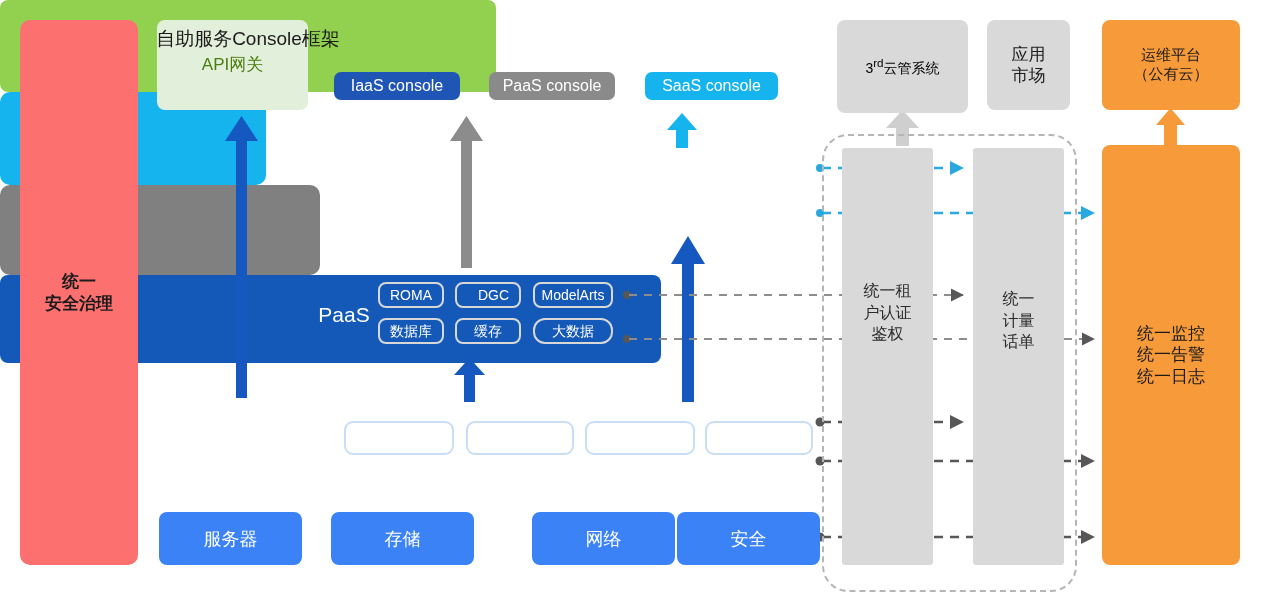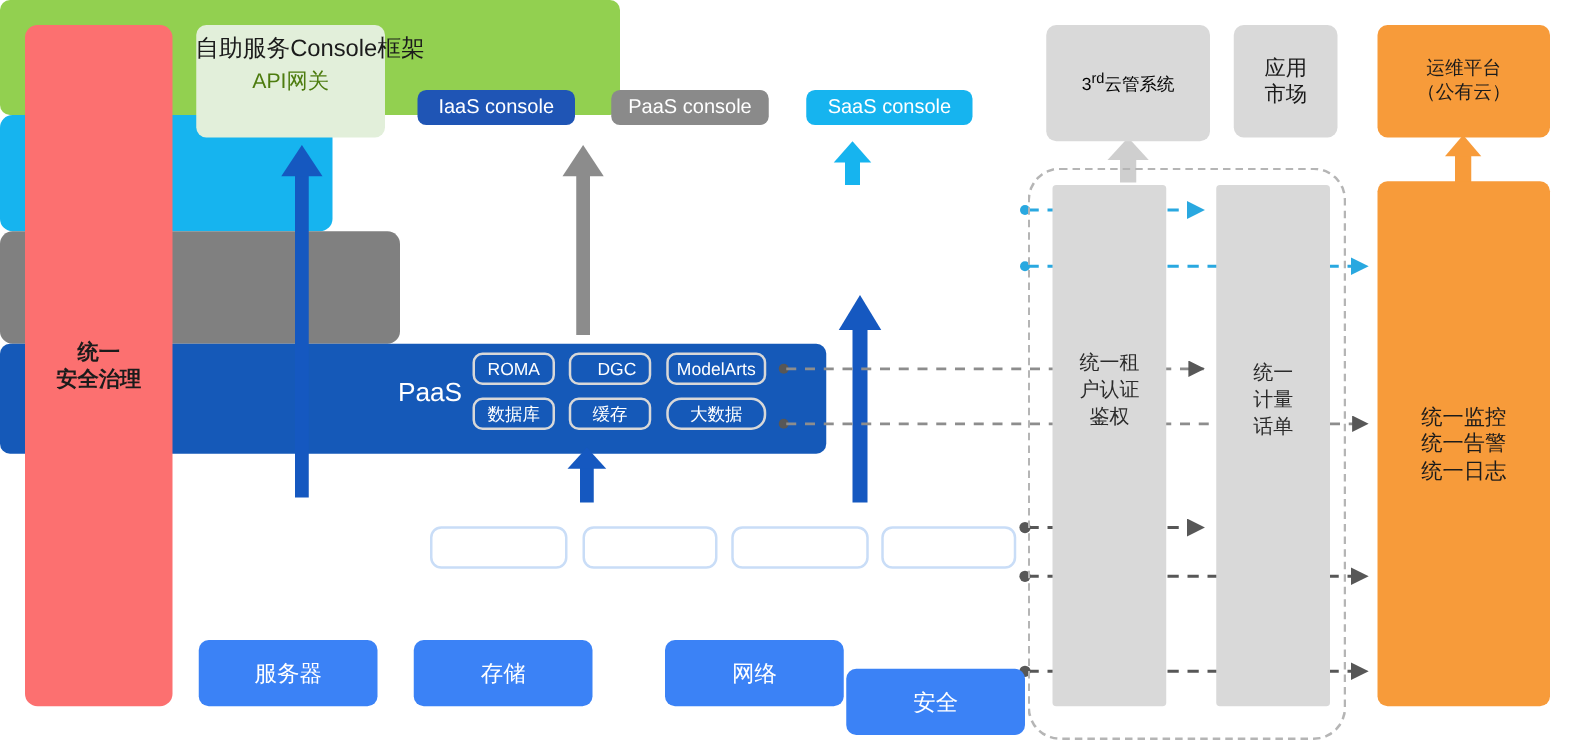--- a/index.html
+++ b/index.html
@@ -78,21 +78,21 @@
   .ic2{left:466px;width:108px;}
   .ic3{left:585px;width:110px;}
   .ic4{left:705px;width:108px;}
 
   
   .hw{top:512px;height:53px;background:#3b82f6;color:#ffffff;font-size:18px;
       border-radius:8px;}
   .hw1{left:159px;width:143px;}
   .hw2{left:331px;width:143px;}
   .hw3{left:504px;width:143px;margin-left:28px;}
-  .hw4{left:677px;width:143px;margin-top:23px;}
+  .hw4{left:677px;width:143px;}
 
   
   .dashed-box{position:absolute;left:822px;top:134px;width:255px;height:458px;
               border:2px dashed #b5b5b5;border-radius:26px;box-sizing:border-box;}
   .gcol{position:absolute;background:#d9d9d9;border-radius:3px;}
   .gcol1{left:842px;top:148px;width:91px;height:417px;}
   .gcol2{left:973px;top:148px;width:91px;height:417px;}
   .gcol-label{position:absolute;text-align:center;color:#2b2b2b;font-size:16px;
               line-height:1.35;}
   .gl1{left:842px;top:280px;width:91px;}

